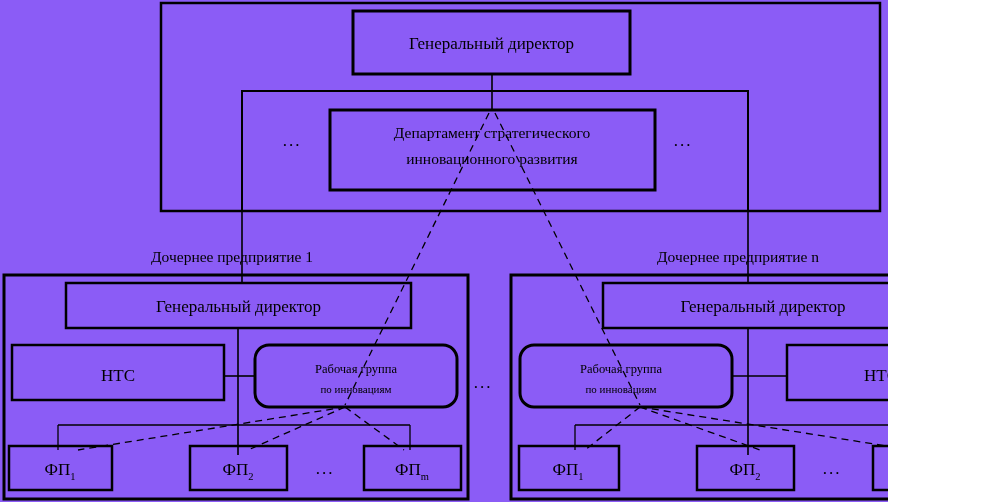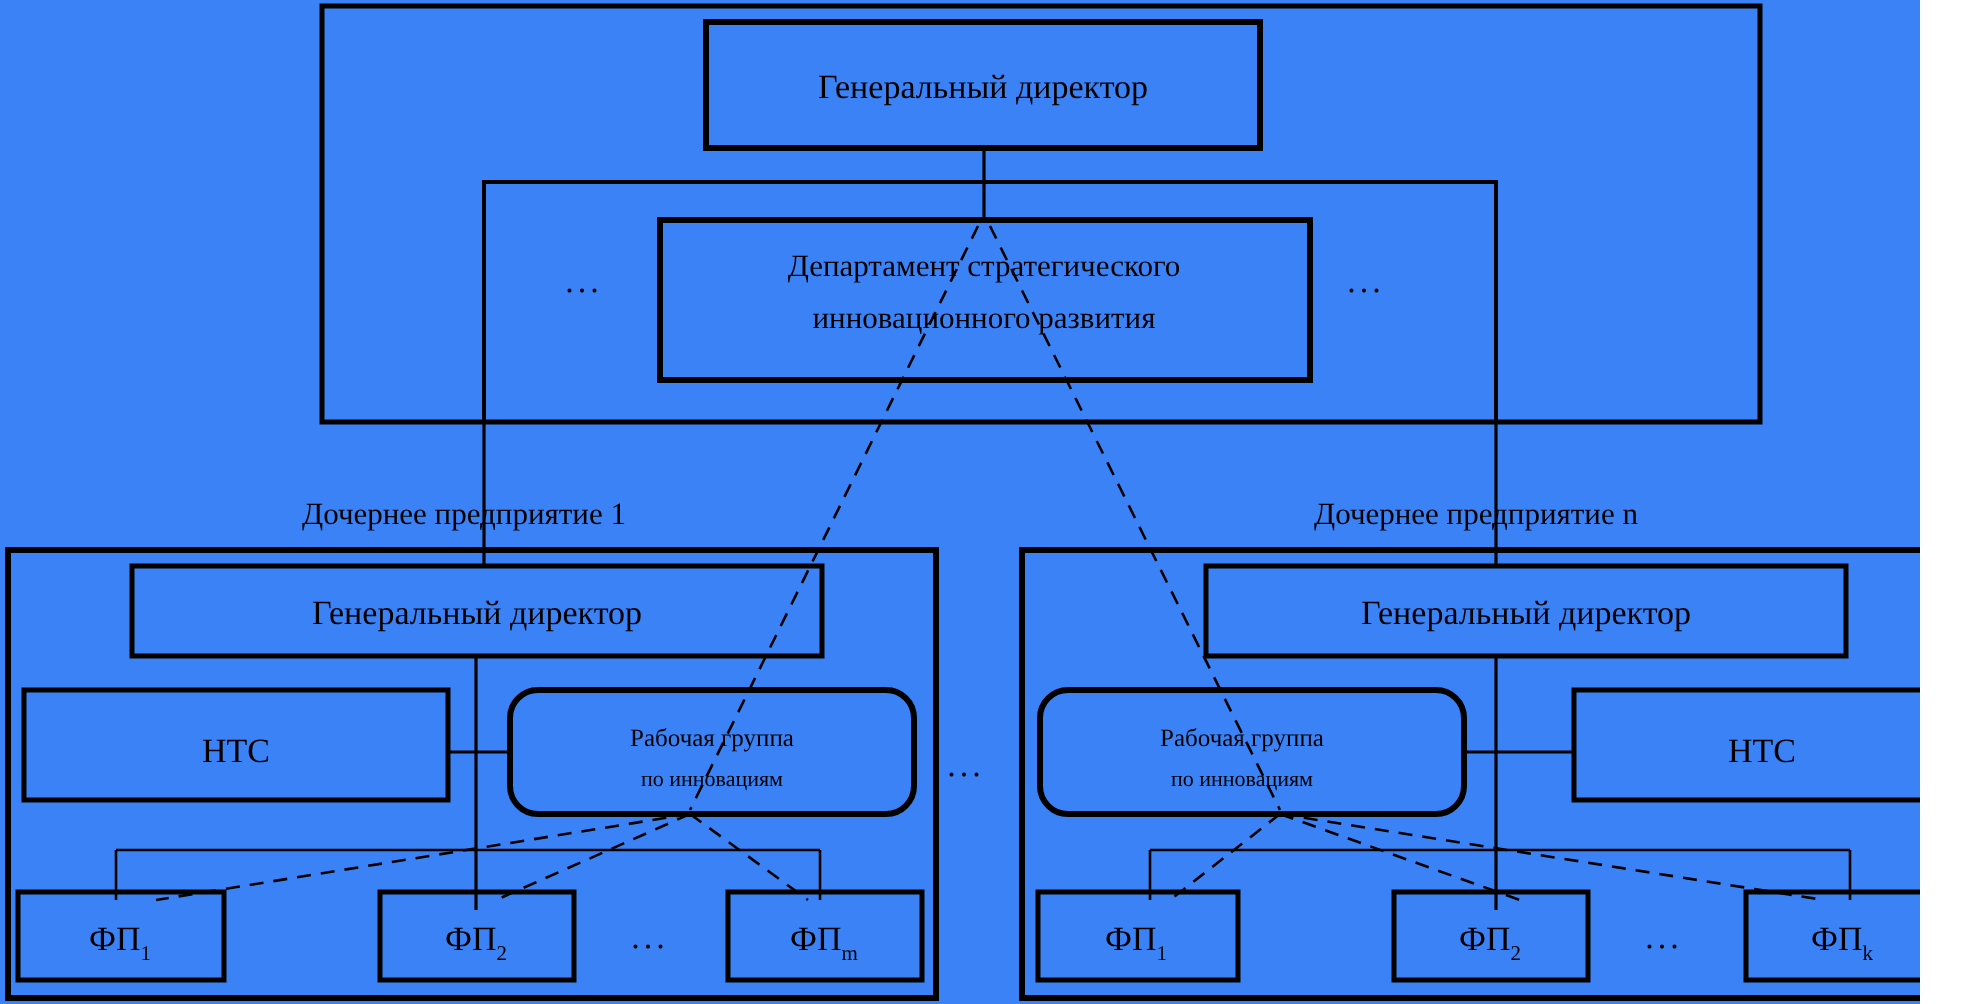--- a/index.html
+++ b/index.html
@@ -5,23 +5,23 @@
   html, body {
     margin: 0;
     padding: 0;
     background: #ffffff;
   }
   body {
     font-family: "Liberation Serif", "DejaVu Serif", serif;
   }
   #diagram-root {
     position: relative;
-    width: 960px;
+    width: 888px;
     height: 502px;
-    background: #3b82f6;
+    background: #8b5cf6;
     overflow: hidden;
   }
   svg#diagram-svg {
     position: absolute;
     top: 0;
     left: 0;
     width: 985px;
     height: 502px;
   }
   .box-label {

